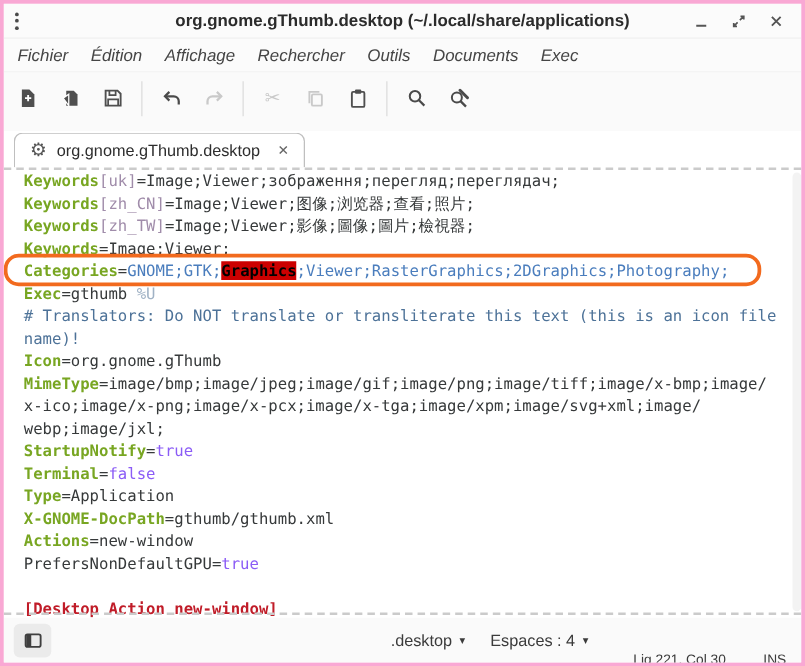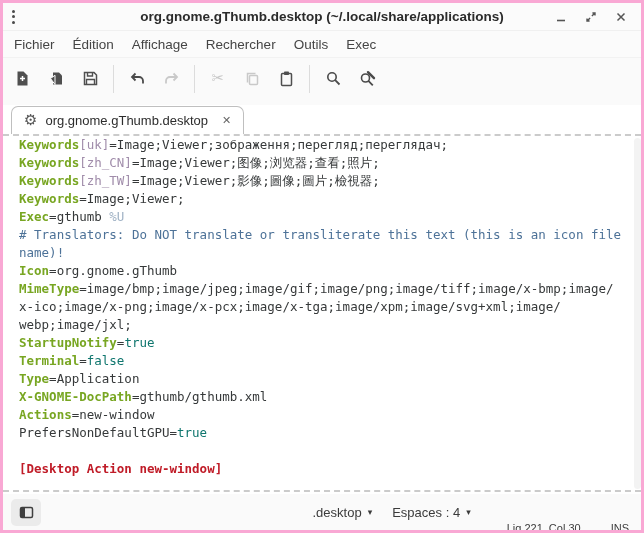--- a/index.html
+++ b/index.html
@@ -9,21 +9,21 @@
 
   
   .titlebar { height:28px; background:#fbfbfb; display:flex; align-items:center; position:relative; border-bottom:1px solid #f0f0f0; flex:0 0 28px; }
   .dots { display:flex; flex-direction:column; gap:2.5px; margin-left:9px; }
   .dots i { width:3px; height:3px; border-radius:50%; background:#4a4a4a; }
   .win-title { position:absolute; left:0; right:0; text-align:center; font-size:13.5px; font-weight:bold; color:#2b2b2b; pointer-events:none; }
   .win-controls { margin-left:auto; display:flex; align-items:center; gap:10px; padding-right:10px; z-index:2; }
   .winbtn { border:none; background:none; width:20px; height:20px; display:flex; align-items:center; justify-content:center; cursor:default; }
 
   
-  .menubar { height:27px; background:#fbfbfb; display:flex; align-items:center; padding-left:2px; border-bottom:1px solid #f2f2f2; flex:0 0 27px; }
+  .menubar { height:27px; background:#fbfbfb; display:flex; align-items:center; padding-left:2px; border-bottom:1px solid #f2f2f2; flex:0 0 27px;font-style:italic; }
   .menu-item { font-size:13.5px; color:#454545; padding:3px 9px; }
 
   
   .toolbar { height:47px; background:#fafafa; display:flex; align-items:center; padding:0 0 6px 2px; flex:0 0 47px; }
   .tbtn { width:34px; height:30px; border:none; background:none; display:flex; align-items:center; justify-content:center; }
   .tsep { width:1px; height:28px; background:#dcdcdc; margin:0 6px; }
   .tbtn svg { display:block; }
   .glyph-icon { font-size:15px; line-height:1; color:#4f4f4f; font-family:"DejaVu Sans",sans-serif; }
   .glyph-dim { color:#c9c9c9; }
 
@@ -37,21 +37,21 @@
   
   .editor { flex:1 1 auto; background:#ffffff; position:relative; border-top:2px dashed #cbcbcb; overflow:hidden; }
   .code { padding-top:0; }
   .code-line { height:18px; line-height:18px; white-space:pre; position:relative; padding-left:16px;
                font-family:"DejaVu Sans Mono","Liberation Mono",monospace; font-size:12.5px; color:#36393a; }
   .tok-plain   { color:#36393a; }
   .tok-key     { color:#78a622; font-weight:bold; }
   .tok-locale  { color:#a08caa; }
   .tok-value   { color:#4a7dbd; }
   .tok-comment { color:#4d7298; }
-  .tok-bool    { color:#0f766e; }
+  .tok-bool    { color:#8b5cf6; }
   .tok-param   { color:#a0b2c5; }
   .tok-section { color:#c01c28; font-weight:bold; }
   .tok-match   { background:#cc0000; color:#000000; font-weight:bold; }
   .annotation-box { position:absolute; left:0; top:-5px; width:606px; height:26px; border:3.5px solid #f26a1e; border-radius:12px; pointer-events:none; }
   .dash-bottom { position:absolute; left:0; right:0; bottom:2px; border-top:2px dashed #cbcbcb; height:0; }
   .vscroll { position:absolute; right:0; top:2px; bottom:5px; width:7px; background:#f3f3f3; border-radius:4px; }
 
   
   .statusbar { height:36px; background:#fafafa; display:flex; align-items:center; padding:0 12px 0 8px; flex:0 0 36px; }
   .panel-btn { width:30px; height:27px; border:none; border-radius:5px; background:#ebebeb; display:flex; align-items:center; justify-content:center; }
@@ -92,20 +92,21 @@
       </button>
     </div>
   </div>
 
   <div class="menubar">
     <span class="menu-item">Fichier</span>
     <span class="menu-item">Édition</span>
     <span class="menu-item">Affichage</span>
     <span class="menu-item">Rechercher</span>
     <span class="menu-item">Outils</span>
+    <span class="menu-item">Documents</span>
     <span class="menu-item">Exec</span>
   </div>
 
   <div class="toolbar">
     <button class="tbtn">
       <svg width="17" height="17" viewBox="0 0 17 17">
         <path d="M3.5 1.5h6l4 4v10h-10z" fill="#4f4f4f"></path>
         <path d="M8.5 6v5M6 8.5h5" stroke="#fff" stroke-width="1.5" fill="none"></path>
       </svg>
     </button>
@@ -174,20 +175,21 @@
       <span class="tab-close">✕</span>
     </div>
   </div>
 
   <div class="editor">
     <div class="code">
         <div class="code-line"><span class="tok-key">Keywords</span><span class="tok-locale">[uk]</span><span class="tok-plain">=Image;Viewer;зображення;перегляд;переглядач;</span></div>
         <div class="code-line"><span class="tok-key">Keywords</span><span class="tok-locale">[zh_CN]</span><span class="tok-plain">=Image;Viewer;图像;浏览器;查看;照片;</span></div>
         <div class="code-line"><span class="tok-key">Keywords</span><span class="tok-locale">[zh_TW]</span><span class="tok-plain">=Image;Viewer;影像;圖像;圖片;檢視器;</span></div>
         <div class="code-line"><span class="tok-key">Keywords</span><span class="tok-plain">=Image;Viewer;</span></div>
+        <div class="code-line annotated"><span class="tok-key">Categories</span><span class="tok-plain">=</span><span class="tok-value">GNOME;GTK;</span><span class="tok-match">Graphics</span><span class="tok-value">;Viewer;RasterGraphics;2DGraphics;Photography;</span><i class="annotation-box"></i></div>
         <div class="code-line"><span class="tok-key">Exec</span><span class="tok-plain">=gthumb </span><span class="tok-param">%U</span></div>
         <div class="code-line"><span class="tok-comment"># Translators: Do NOT translate or transliterate this text (this is an icon file</span></div>
         <div class="code-line"><span class="tok-comment">name)!</span></div>
         <div class="code-line"><span class="tok-key">Icon</span><span class="tok-plain">=org.gnome.gThumb</span></div>
         <div class="code-line"><span class="tok-key">MimeType</span><span class="tok-plain">=image/bmp;image/jpeg;image/gif;image/png;image/tiff;image/x-bmp;image/</span></div>
         <div class="code-line"><span class="tok-plain">x-ico;image/x-png;image/x-pcx;image/x-tga;image/xpm;image/svg+xml;image/</span></div>
         <div class="code-line"><span class="tok-plain">webp;image/jxl;</span></div>
         <div class="code-line"><span class="tok-key">StartupNotify</span><span class="tok-plain">=</span><span class="tok-bool">true</span></div>
         <div class="code-line"><span class="tok-key">Terminal</span><span class="tok-plain">=</span><span class="tok-bool">false</span></div>
         <div class="code-line"><span class="tok-key">Type</span><span class="tok-plain">=Application</span></div>

